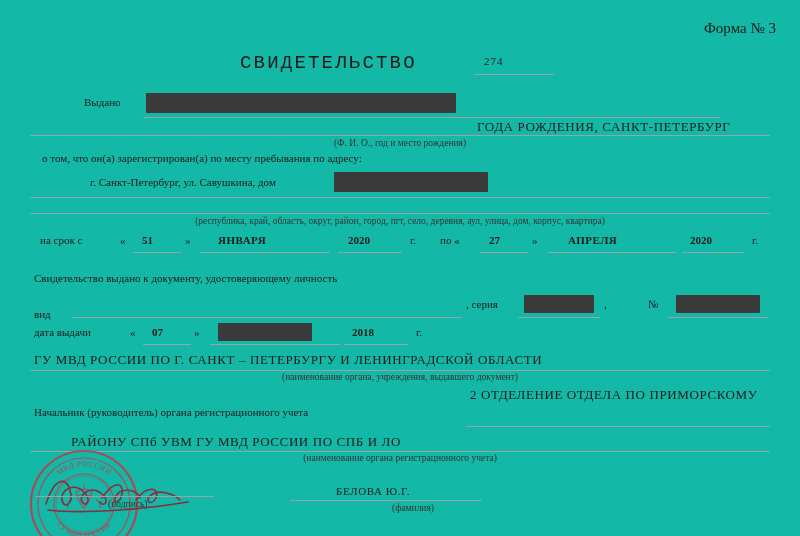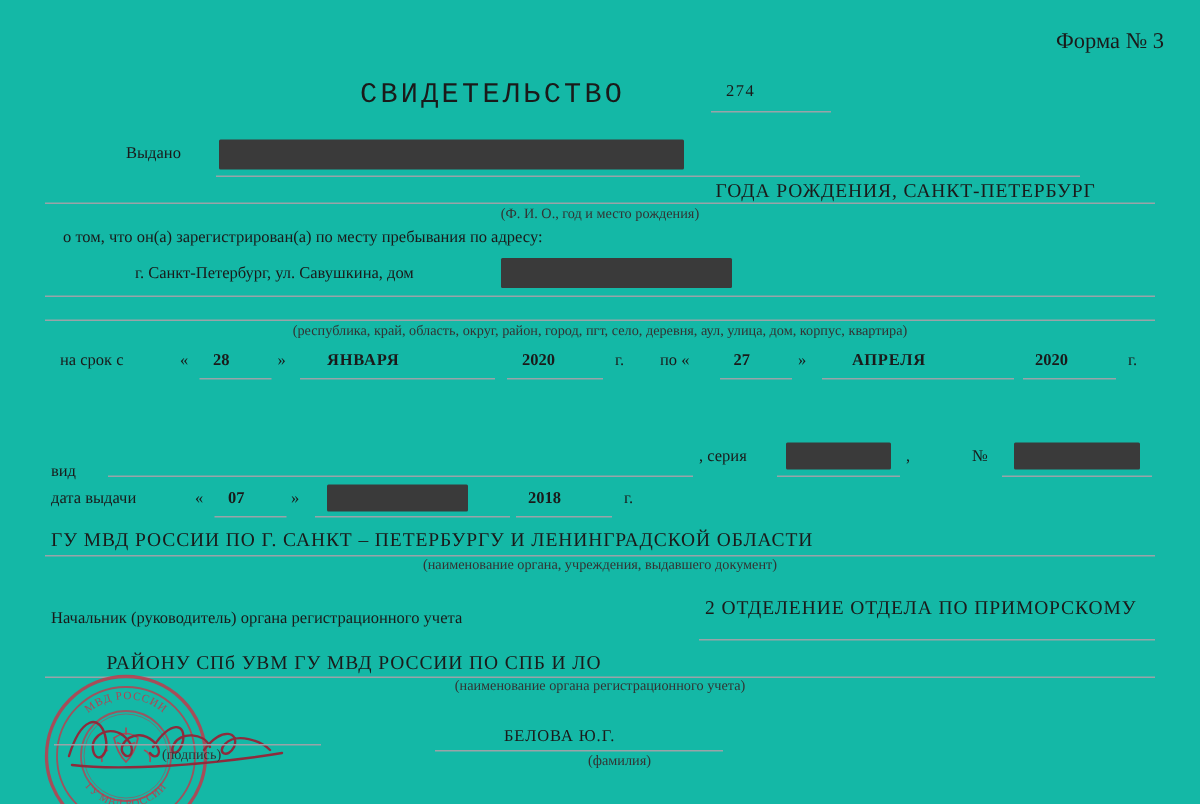--- a/index.html
+++ b/index.html
@@ -114,38 +114,39 @@
   <div class="t body-text" style="left:42px; top:152px;text-align:center;">о том, что он(а) зарегистрирован(а) по месту пребывания по адресу:</div>
 
   <div class="t body-text" style="left:42px; top:176px;margin-left:48px;">г. Санкт-Петербург, ул. Савушкина, дом</div>
   <div class="redact" style="left:334px; top:172px; width:154px; height:20px;"></div>
   <div class="line" style="left:30px; top:197px; width:740px;"></div>
   <div class="line" style="left:30px; top:213px; width:740px;"></div>
   <div class="t tiny center" style="left:0; top:216px; width:800px;">(республика, край, область, округ, район, город, пгт, село, деревня, аул, улица, дом, корпус, квартира)</div>
 
   <div class="t body-text" style="left:40px; top:234px;">на срок с</div>
   <div class="t body-text" style="left:120px; top:234px;">«</div>
-  <div class="t body-text" style="left:142px; top:234px; font-weight:bold;">28</div>
+  <div class="t body-text" style="left:142px; top:234px; font-weight:bold;">51</div>
   <div class="line" style="left:133px; top:252px; width:48px;"></div>
   <div class="t body-text" style="left:185px; top:234px;">»</div>
   <div class="t body-text" style="left:218px; top:234px; font-weight:bold; letter-spacing:0.5px;">ЯНВАРЯ</div>
   <div class="line" style="left:200px; top:252px; width:130px;"></div>
   <div class="t body-text" style="left:348px; top:234px; font-weight:bold;">2020</div>
   <div class="line" style="left:338px; top:252px; width:64px;"></div>
   <div class="t body-text" style="left:410px; top:234px;">г.</div>
   <div class="t body-text" style="left:440px; top:234px;">по «</div>
   <div class="t body-text" style="left:489px; top:234px; font-weight:bold;">27</div>
   <div class="line" style="left:480px; top:252px; width:48px;"></div>
   <div class="t body-text" style="left:532px; top:234px;">»</div>
   <div class="t body-text" style="left:568px; top:234px; font-weight:bold; letter-spacing:0.5px;">АПРЕЛЯ</div>
   <div class="line" style="left:548px; top:252px; width:128px;"></div>
   <div class="t body-text" style="left:690px; top:234px; font-weight:bold;">2020</div>
   <div class="line" style="left:682px; top:252px; width:62px;"></div>
   <div class="t body-text" style="left:752px; top:234px;">г.</div>
 
+  <div class="t body-text" style="left:34px; top:272px;">Свидетельство выдано к документу, удостоверяющему личность</div>
 
   <div class="t body-text" style="left:34px; top:308px;">вид</div>
   <div class="line" style="left:72px; top:317px; width:390px;"></div>
   <div class="t body-text" style="left:466px; top:298px;">, серия</div>
   <div class="redact" style="left:524px; top:295px; width:70px; height:18px;"></div>
   <div class="line" style="left:518px; top:317px; width:82px;"></div>
   <div class="t body-text" style="left:604px; top:298px;">,</div>
   <div class="t body-text" style="left:648px; top:298px;">№</div>
   <div class="redact" style="left:676px; top:295px; width:84px; height:18px;"></div>
   <div class="line" style="left:668px; top:317px; width:100px;"></div>
@@ -159,21 +160,21 @@
   <div class="line" style="left:210px; top:344px; width:130px;"></div>
   <div class="t body-text" style="left:352px; top:326px; font-weight:bold;">2018</div>
   <div class="line" style="left:344px; top:344px; width:64px;"></div>
   <div class="t body-text" style="left:416px; top:326px;">г.</div>
 
   <div class="t body-small spaced" style="left:34px; top:352px;">ГУ  МВД  РОССИИ  ПО  Г. САНКТ – ПЕТЕРБУРГУ  И  ЛЕНИНГРАДСКОЙ ОБЛАСТИ</div>
   <div class="line" style="left:30px; top:370px; width:740px;"></div>
   <div class="t tiny center" style="left:0; top:372px; width:800px;">(наименование органа, учреждения, выдавшего документ)</div>
 
   <div class="t body-text" style="left:34px; top:406px;">Начальник (руководитель) органа регистрационного учета</div>
-  <div class="t body-small spaced" style="left:470px; top:397px;">2 ОТДЕЛЕНИЕ ОТДЕЛА  ПО ПРИМОРСКОМУ</div>
+  <div class="t body-small spaced" style="left:470px; top:387px;">2 ОТДЕЛЕНИЕ ОТДЕЛА  ПО ПРИМОРСКОМУ</div>
   <div class="line" style="left:466px; top:426px; width:304px;"></div>
   <div class="t body-small spaced" style="left:34px; top:434px;margin-left:37px;">РАЙОНУ СПб УВМ  ГУ  МВД РОССИИ  ПО СПБ  И  ЛО</div>
   <div class="line" style="left:30px; top:451px; width:740px;"></div>
   <div class="t tiny center" style="left:0; top:453px; width:800px;">(наименование органа регистрационного учета)</div>
 
   <div class="stamp">
     <svg width="112" height="112" viewBox="0 0 112 112" aria-hidden="true">
       <circle cx="56" cy="56" r="53" fill="none" stroke="#c0394b" stroke-width="2.2" opacity="0.85"></circle>
       <circle cx="56" cy="56" r="46" fill="none" stroke="#c0394b" stroke-width="1.2" opacity="0.8"></circle>
       <circle cx="56" cy="56" r="30" fill="none" stroke="#c0394b" stroke-width="1.2" opacity="0.75"></circle>

